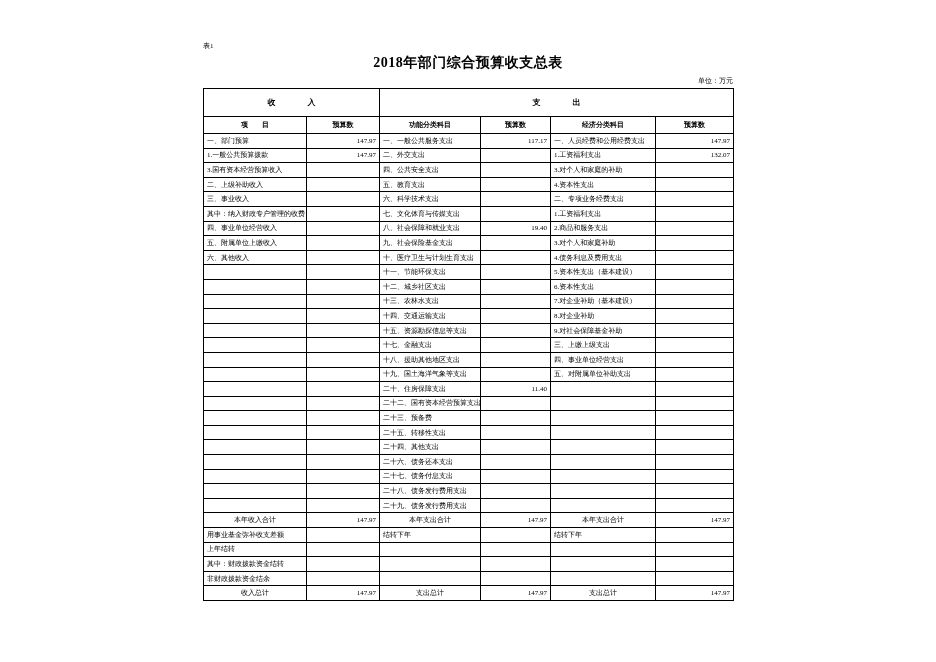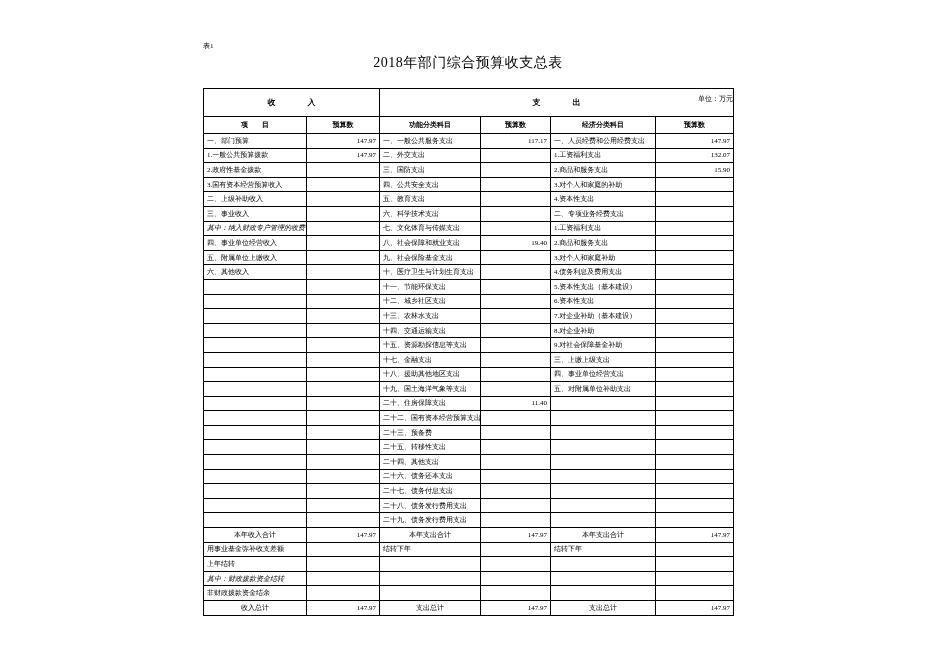--- a/index.html
+++ b/index.html
@@ -11,28 +11,27 @@
     position: relative;
     overflow: hidden;
   }
   .sheet-label {
     position: absolute; left: 203px; top: 41px;
     font-size: 7px;
   }
   .doc-title {
     position: absolute; left: 0; right: 0; top: 54px;
     text-align: center;
-    font-size: 14px; font-weight: normal;
+    font-size: 14px; font-weight: bold;
     letter-spacing: 0.5px;
   }
   .unit-label {
     position: absolute; left: 203px; top: 76px; width: 530px;
     text-align: right;
     font-size: 7px;
-    margin-top: 18px;
   }
   table.budget {
     position: absolute; left: 203px; top: 88px; width: 530px;
     border-collapse: collapse; table-layout: fixed;
     border: 1.5px solid #000;
   }
   table.budget th, table.budget td {
     border: 1px solid #000;
     padding: 0 3px;
     overflow: hidden; white-space: nowrap;
@@ -40,21 +39,21 @@
   }
   thead tr.group-row { height: 28px; }
   thead tr.group-row th { font-size: 8px; font-weight: bold; text-align: center; }
   thead tr.col-row { height: 17px; }
   thead tr.col-row th { font-size: 7px; font-weight: bold; text-align: center; margin-top: 31px; }
   tbody tr { height: 14.6px; }
   tbody td { font-size: 7px; }
   td.item   { text-align: left; }
   td.amount { text-align: right; }
   td.total  { text-align: center; font-weight: normal; }
-  td.ind1   { padding-left: 16px; font-style: italic; }
+  td.ind1   { padding-left: 16px; }
   td.ind2   { padding-left: 30px; }
 </style>
 </head>
 <body>
 
 <div class="sheet-label">表1</div>
 <div class="doc-title">2018年部门综合预算收支总表</div>
 <div class="unit-label">单位：万元</div>
 
 <table class="budget">
@@ -91,28 +90,20 @@
       </tr>
       <tr>
         <td class="item">1.一般公共预算拨款</td>
         <td class="amount">147.97</td>
         <td class="item">二、外交支出</td>
         <td class="amount"></td>
         <td class="item">1.工资福利支出</td>
         <td class="amount">132.07</td>
       </tr>
       <tr>
-        <td class="item">2.政府性基金拨款</td>
-        <td class="amount"></td>
-        <td class="item">三、国防支出</td>
-        <td class="amount"></td>
-        <td class="item">2.商品和服务支出</td>
-        <td class="amount">15.90</td>
-      </tr>
-      <tr>
         <td class="item">3.国有资本经营预算收入</td>
         <td class="amount"></td>
         <td class="item">四、公共安全支出</td>
         <td class="amount"></td>
         <td class="item">3.对个人和家庭的补助</td>
         <td class="amount"></td>
       </tr>
       <tr>
         <td class="item">二、上级补助收入</td>
         <td class="amount"></td>

